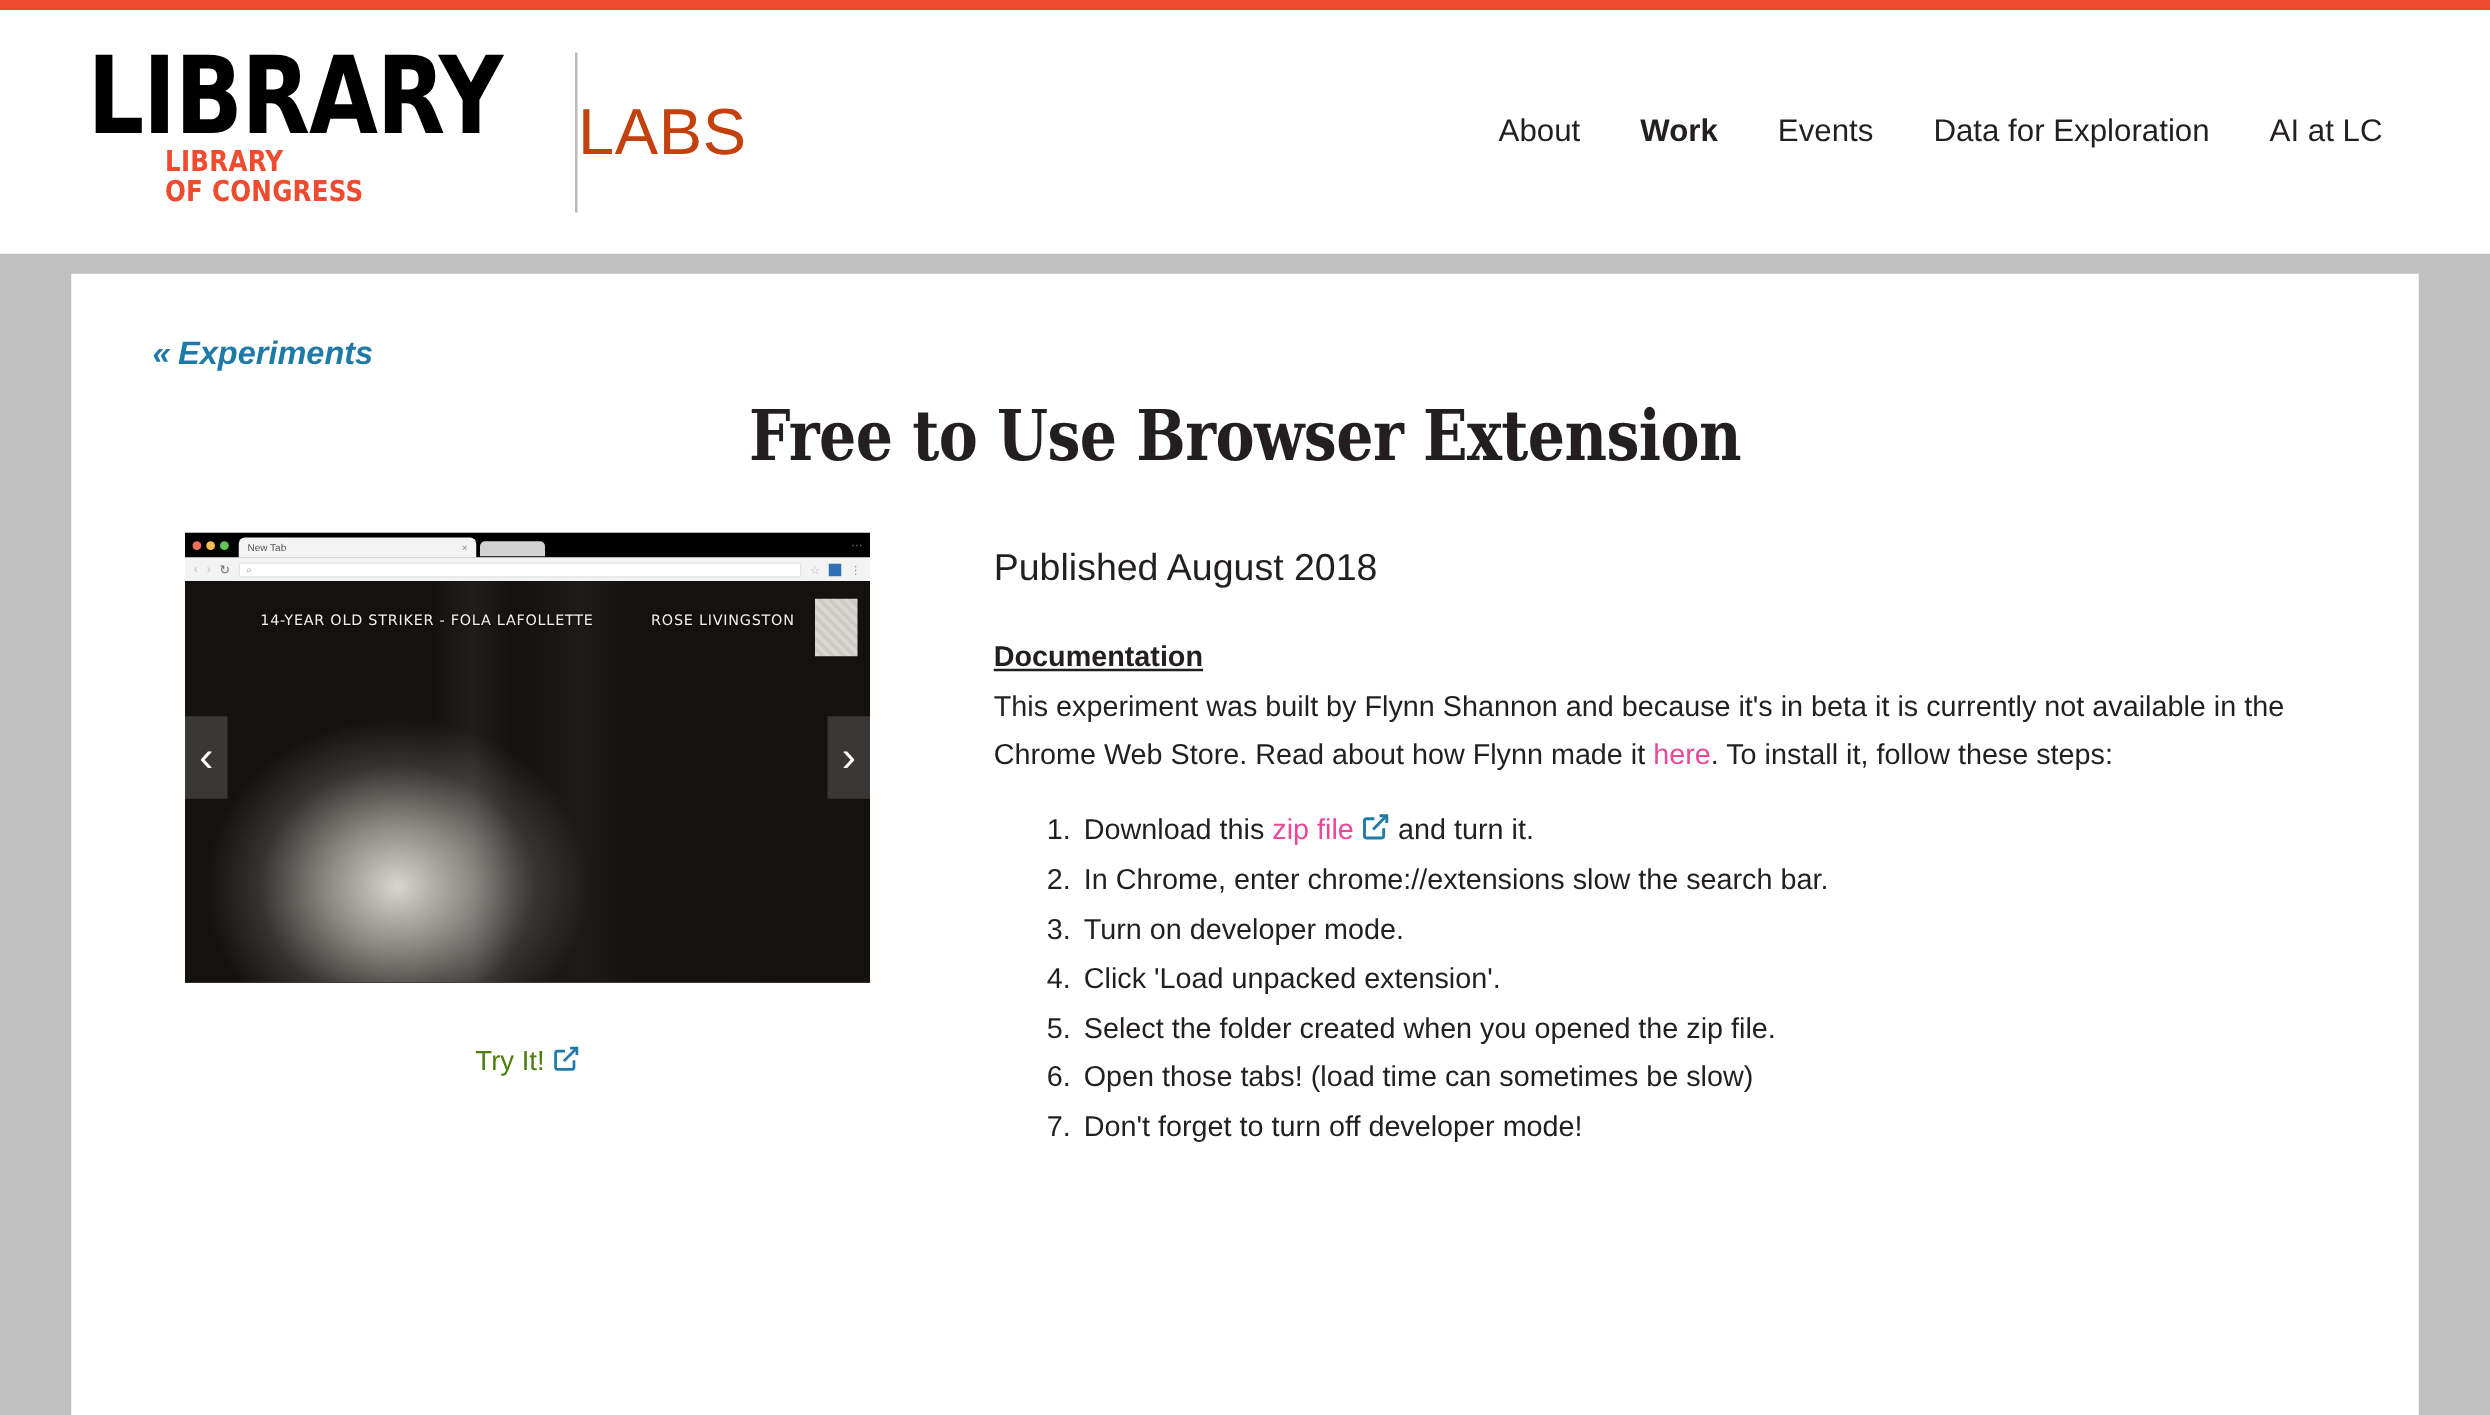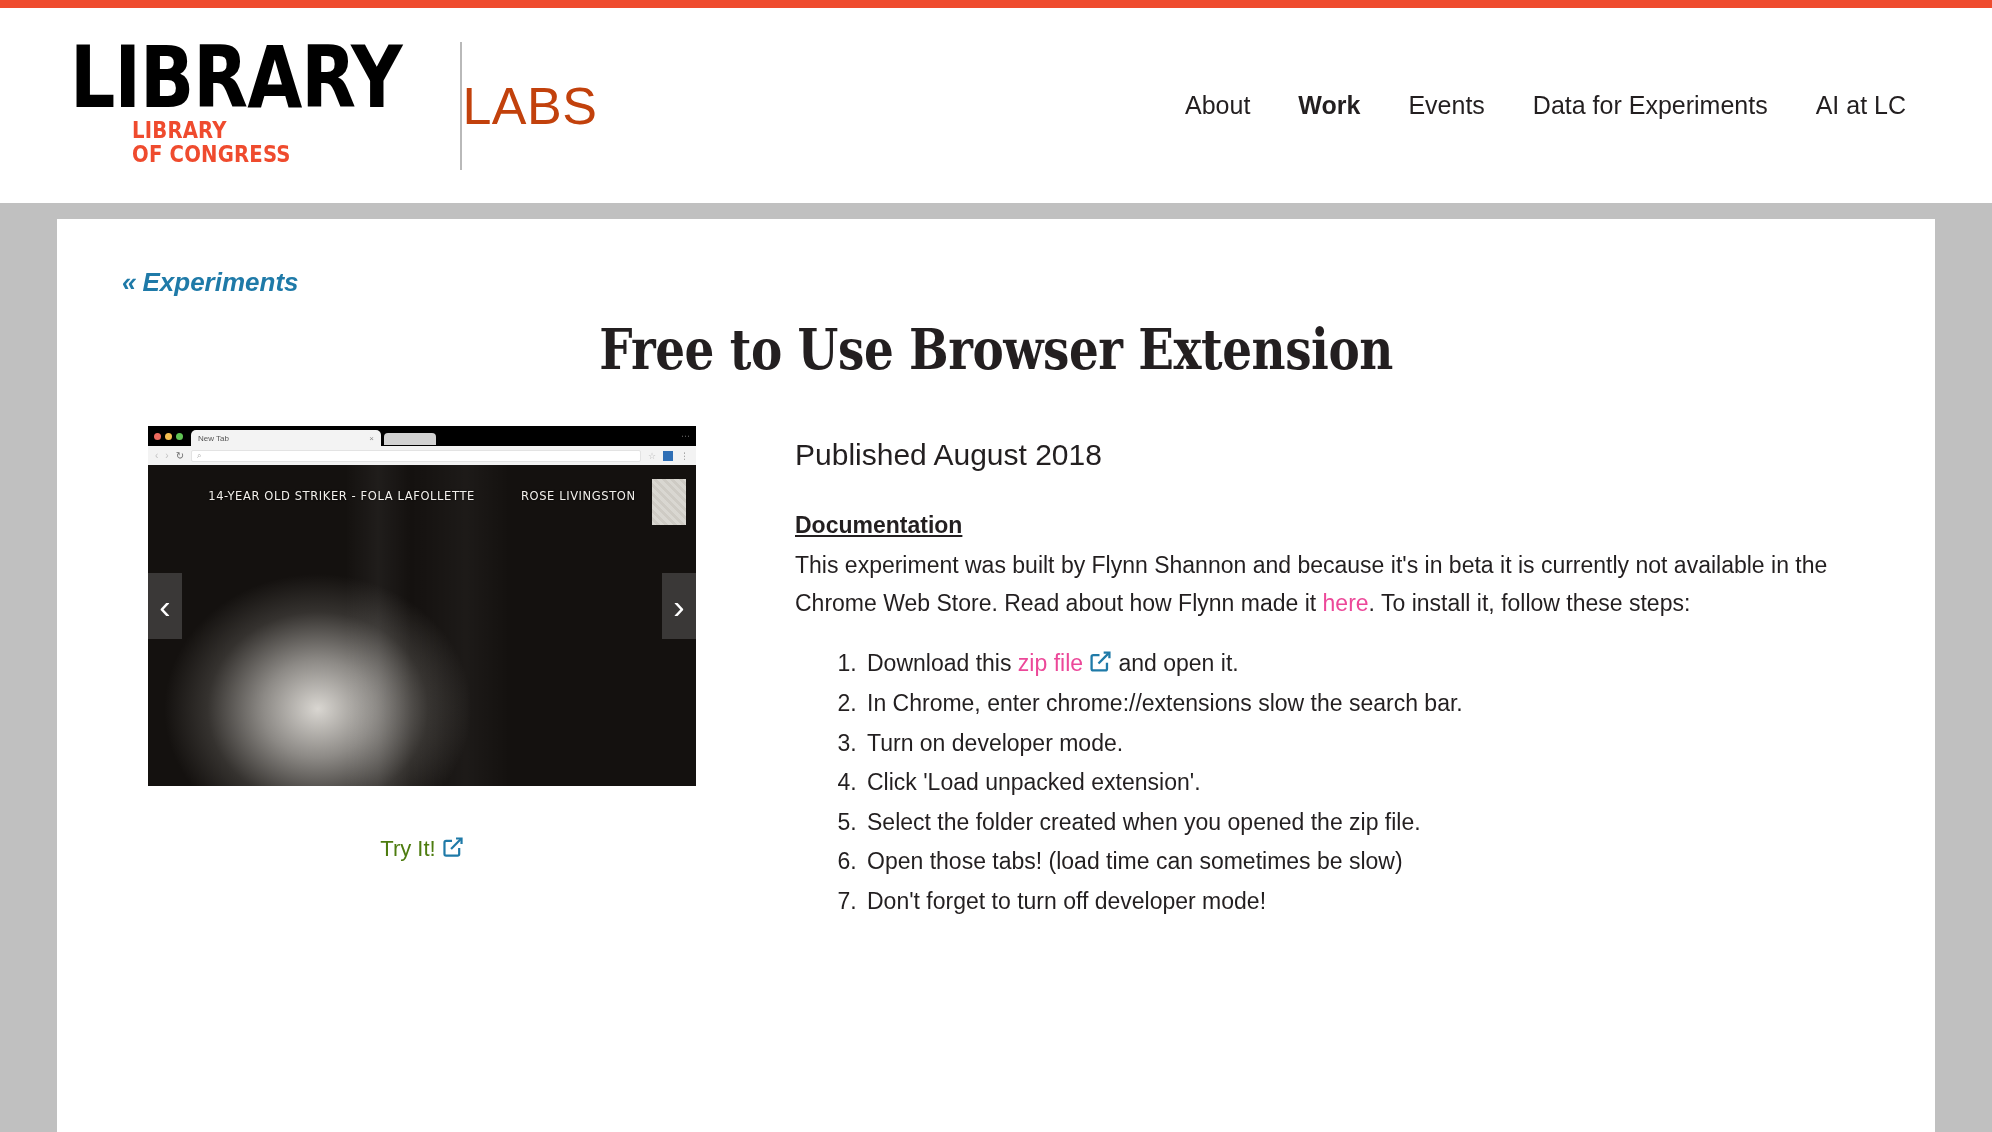--- a/index.html
+++ b/index.html
@@ -326,21 +326,21 @@
         <div>OF CONGRESS</div>
       </div>
     </div>
     <div class="brand-labs">LABS</div>
   </div>
 
   <nav class="main-nav">
     <a class="nav-link" href="#">About</a>
     <a class="nav-link is-active" href="#">Work</a>
     <a class="nav-link" href="#">Events</a>
-    <a class="nav-link" href="#">Data for Experiments</a>
+    <a class="nav-link" href="#">Data for Exploration</a>
     <a class="nav-link" href="#">AI at LC</a>
   </nav>
 
 </header>
 
 <div class="page-body">
   <main class="content-card">
 
     <div class="breadcrumb">
       <a href="#"><span class="chev">«</span><span>Experiments</span></a>
@@ -415,21 +415,21 @@
 
         <h2 class="doc-head">Documentation</h2>
 
         <p class="doc-body"><span>This experiment was built by Flynn Shannon and because it's in beta it is currently not available in the Chrome Web Store. Read about how Flynn made it </span><a href="#">here</a><span>. To install it, follow these steps:</span></p>
 
         <ol class="steps">
           <li><span>Download this </span><a href="#">zip file</a><span class="ext-ico"><svg viewBox="0 0 16 16" fill="none" stroke="#1f7aa8" stroke-width="1.6">
                   <path d="M12.5 8.8v4.2a1.2 1.2 0 0 1-1.2 1.2H3a1.2 1.2 0 0 1-1.2-1.2V4.7A1.2 1.2 0 0 1 3 3.5h4.3"></path>
                   <path d="M10.2 1.8h4v4"></path>
                   <path d="M6.6 9.4l7.3-7.4"></path>
-                </svg></span><span> and open it.</span></li>
+                </svg></span><span> and turn it.</span></li>
           <li>In Chrome, enter chrome://extensions slow the search bar.</li>
           <li>Turn on developer mode.</li>
           <li>Click 'Load unpacked extension'.</li>
           <li>Select the folder created when you opened the zip file.</li>
           <li>Open those tabs! (load time can sometimes be slow)</li>
           <li>Don't forget to turn off developer mode!</li>
         </ol>
 
       </div>
     </div>

